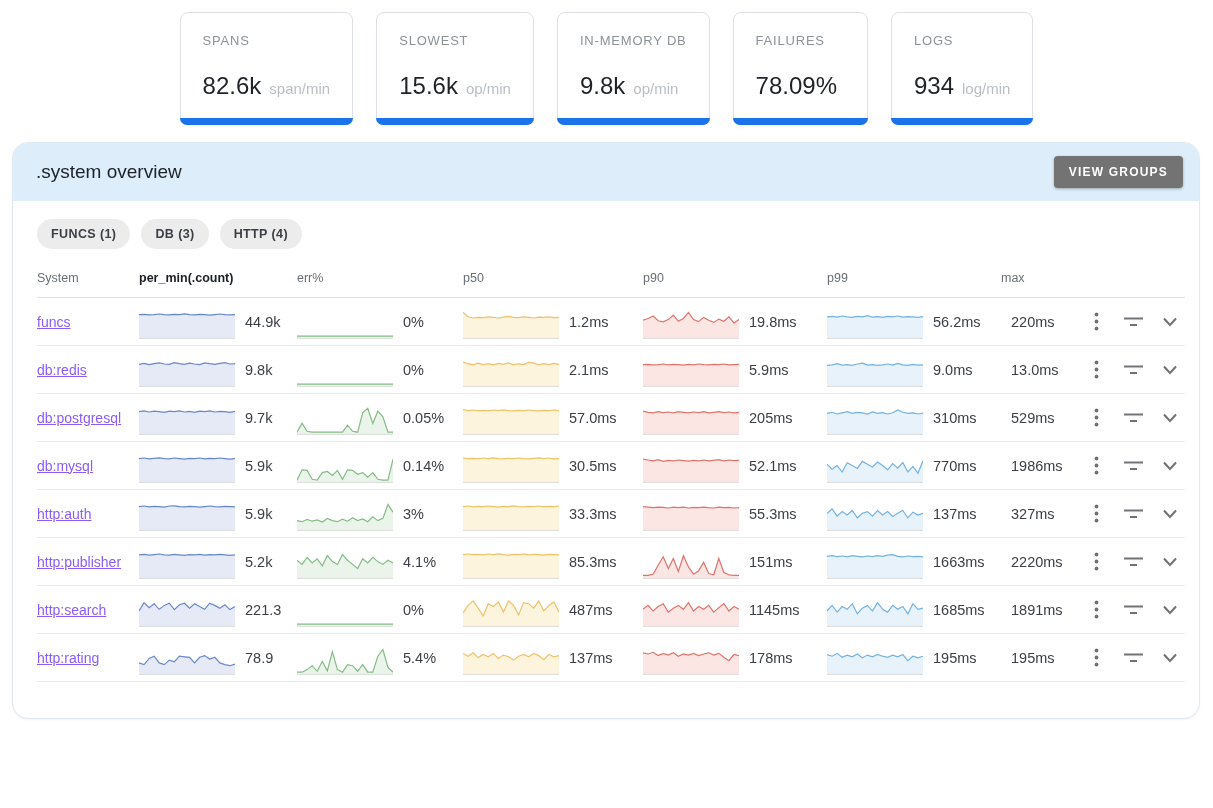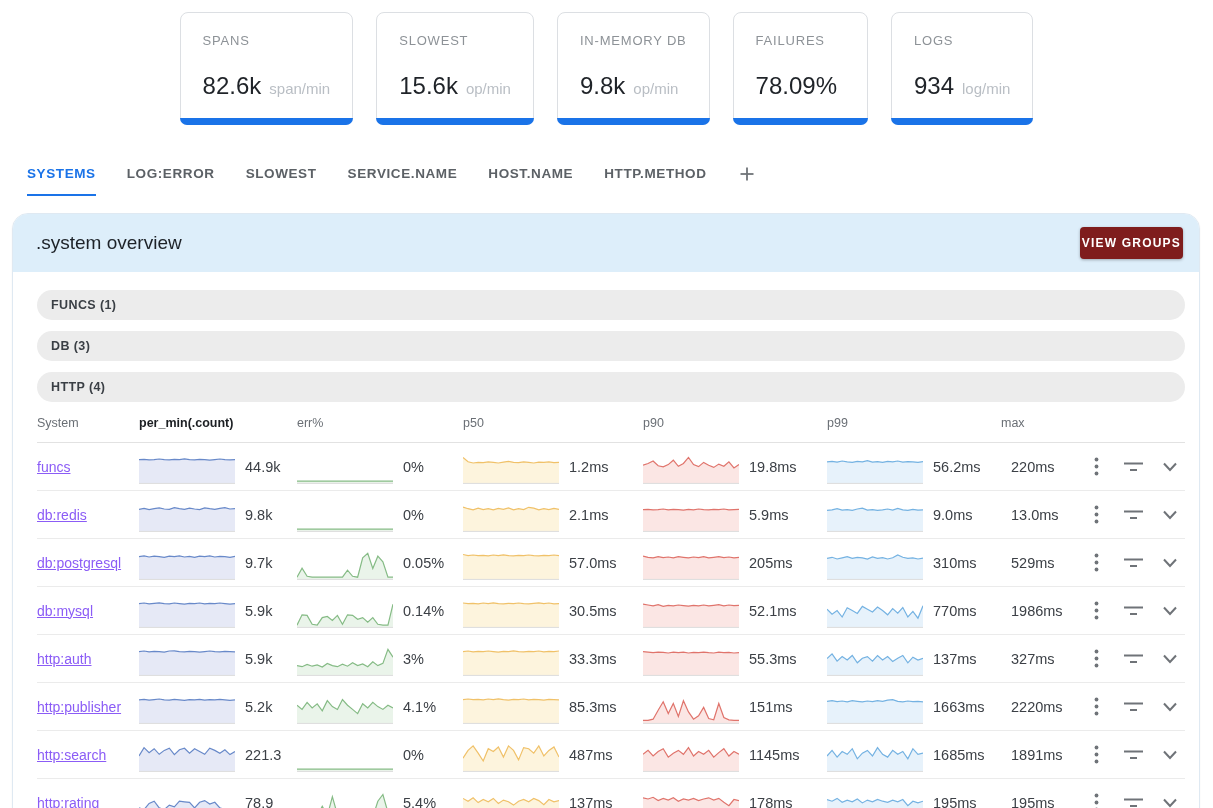--- a/index.html
+++ b/index.html
@@ -23,27 +23,27 @@
          padding-bottom:13px; border-bottom:2.5px solid transparent; cursor:pointer; white-space:nowrap; }
   .tab.active { color:#1a73e8; border-bottom-color:#1a73e8; }
   .tab-add { padding-bottom:13px; cursor:pointer; display:flex; align-items:center; }
 
   
   .panel { margin:17px 13px 0 12px; border:1px solid #dfe9f2; border-radius:16px;
            box-shadow:0 1px 2px rgba(0,0,0,0.05); overflow:hidden; background:#fff; }
   .panel-header { background:#ddeefa; display:flex; align-items:center; justify-content:space-between;
                   padding:13px 16px 13px 23px; }
   .panel-title { font-size:19px; color:#1d2228; }
-  .view-groups-btn { background:#7f1d1d; color:#fff; border:none; border-radius:4px;
+  .view-groups-btn { background:#737373; color:#fff; border:none; border-radius:4px;
                      font-family:inherit; font-size:12px; font-weight:bold; letter-spacing:1.2px;
-                     padding:9px 2px; cursor:pointer; box-shadow:0 1px 3px rgba(0,0,0,0.3); }
+                     padding:9px 15px; cursor:pointer; box-shadow:0 1px 3px rgba(0,0,0,0.3); }
   .panel-body { padding:18px 14px 36px 24px; }
 
   
-  .chips { display:flex; gap:11px; margin-bottom:8px;flex-direction:column; }
+  .chips { display:flex; gap:11px; margin-bottom:16px; }
   .chip { background:#ececec; border-radius:15px; padding:8px 14px; font-size:12.5px;
           font-weight:bold; letter-spacing:0.4px; color:#3a3f45; cursor:pointer; white-space:nowrap; }
 
   
   .tbl { --cols:102px 96px 62px 96px 70px 96px 84px 96px 88px 96px 78px 78px 34px 40px 34px; }
   .thead { display:grid; grid-template-columns:var(--cols); align-items:center;
            padding:6px 0 12px 0; border-bottom:1px solid #e2e2e2; }
   .th { font-size:12.5px; color:#6a6f75; white-space:nowrap; }
   .th.sorted { color:#1c1f23; font-weight:bold; display:flex; align-items:center; gap:3px; }
   .trow { display:grid; grid-template-columns:var(--cols); align-items:center; height:48px;
@@ -95,34 +95,20 @@
       <div class="card">
       <div class="card-label">LOGS</div>
       <div class="card-valrow">
         <span class="card-value">934</span>
         <span class="card-unit">log/min</span>
       </div>
       <div class="card-bar"></div>
     </div>
     </div>
 
-  <div class="tabs">
-      <div class="tab active">SYSTEMS</div>
-      <div class="tab">LOG:ERROR</div>
-      <div class="tab">SLOWEST</div>
-      <div class="tab">SERVICE.NAME</div>
-      <div class="tab">HOST.NAME</div>
-      <div class="tab">HTTP.METHOD</div>
-      <div class="tab-add">
-    <svg width="18" height="18" viewBox="0 0 18 18">
-      <line x1="9" y1="2.5" x2="9" y2="15.5" stroke="#6f7378" stroke-width="1.8"></line>
-      <line x1="2.5" y1="9" x2="15.5" y2="9" stroke="#6f7378" stroke-width="1.8"></line>
-    </svg>
-  </div>
-    </div>
 
   <div class="panel">
     <div class="panel-header">
       <div class="panel-title">.system overview</div>
       <button class="view-groups-btn">VIEW GROUPS</button>
     </div>
     <div class="panel-body">
       <div class="chips">
           <div class="chip">FUNCS (1)</div>
           <div class="chip">DB (3)</div>

